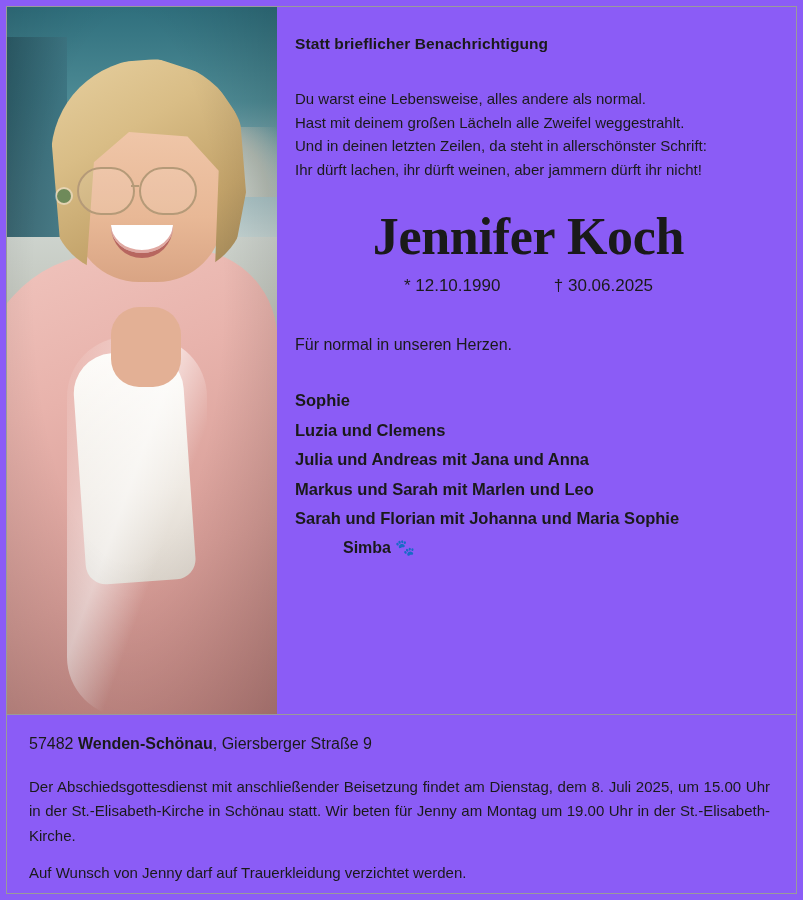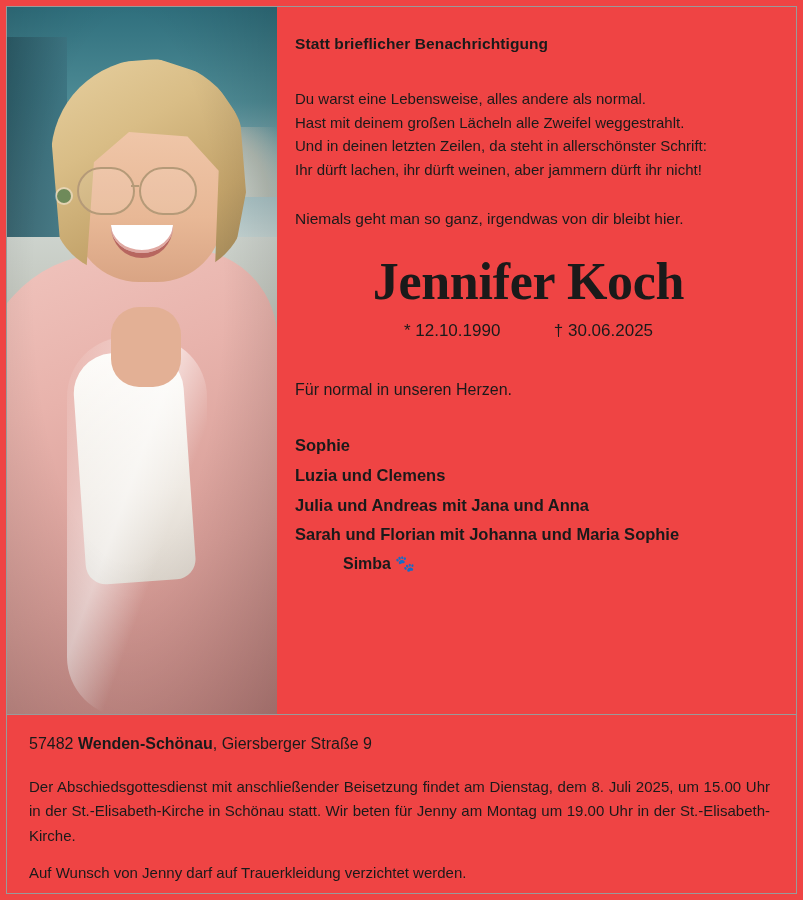--- a/index.html
+++ b/index.html
@@ -8,21 +8,21 @@
     background: #ffffff;
   }
   body {
     font-family: "Liberation Sans", sans-serif;
     color: #1a1a1a;
   }
   .page {
     position: relative;
     width: 803px;
     height: 900px;
-    background: #ef4444;
+    background: #8b5cf6;
     box-sizing: border-box;
     overflow: hidden;
   }
   .border-frame {
     position: absolute;
     left: 6px;
     top: 6px;
     width: 791px;
     height: 888px;
     border: 1px solid #9a9a9a;
@@ -309,36 +309,36 @@
     <div class="text-col">
       <p class="hdr">Statt brieflicher Benachrichtigung</p>
 
       <div class="poem">
         <div>Du warst eine Lebensweise, alles andere als normal.</div>
         <div>Hast mit deinem großen Lächeln alle Zweifel weggestrahlt.</div>
         <div>Und in deinen letzten Zeilen, da steht in allerschönster Schrift:</div>
         <div>Ihr dürft lachen, ihr dürft weinen, aber jammern dürft ihr nicht!</div>
       </div>
 
-      <p class="poem-single">Niemals geht man so ganz, irgendwas von dir bleibt hier.</p>
 
       <h1 class="name">Jennifer Koch</h1>
 
       <p class="dates">
         <span>* 12.10.1990</span>
         <span class="gap"></span>
         <span>† 30.06.2025</span>
       </p>
 
       <p class="forever">Für normal in unseren Herzen.</p>
 
       <div class="family">
         <div>Sophie</div>
         <div>Luzia und Clemens</div>
         <div>Julia und Andreas mit Jana und Anna</div>
+        <div>Markus und Sarah mit Marlen und Leo</div>
         <div>Sarah und Florian mit Johanna und Maria Sophie</div>
         <div class="paw">Simba 🐾</div>
       </div>
     </div>
   </div>
 
   <div class="divider"></div>
 
   <div class="bottom">
     <p class="addr">

